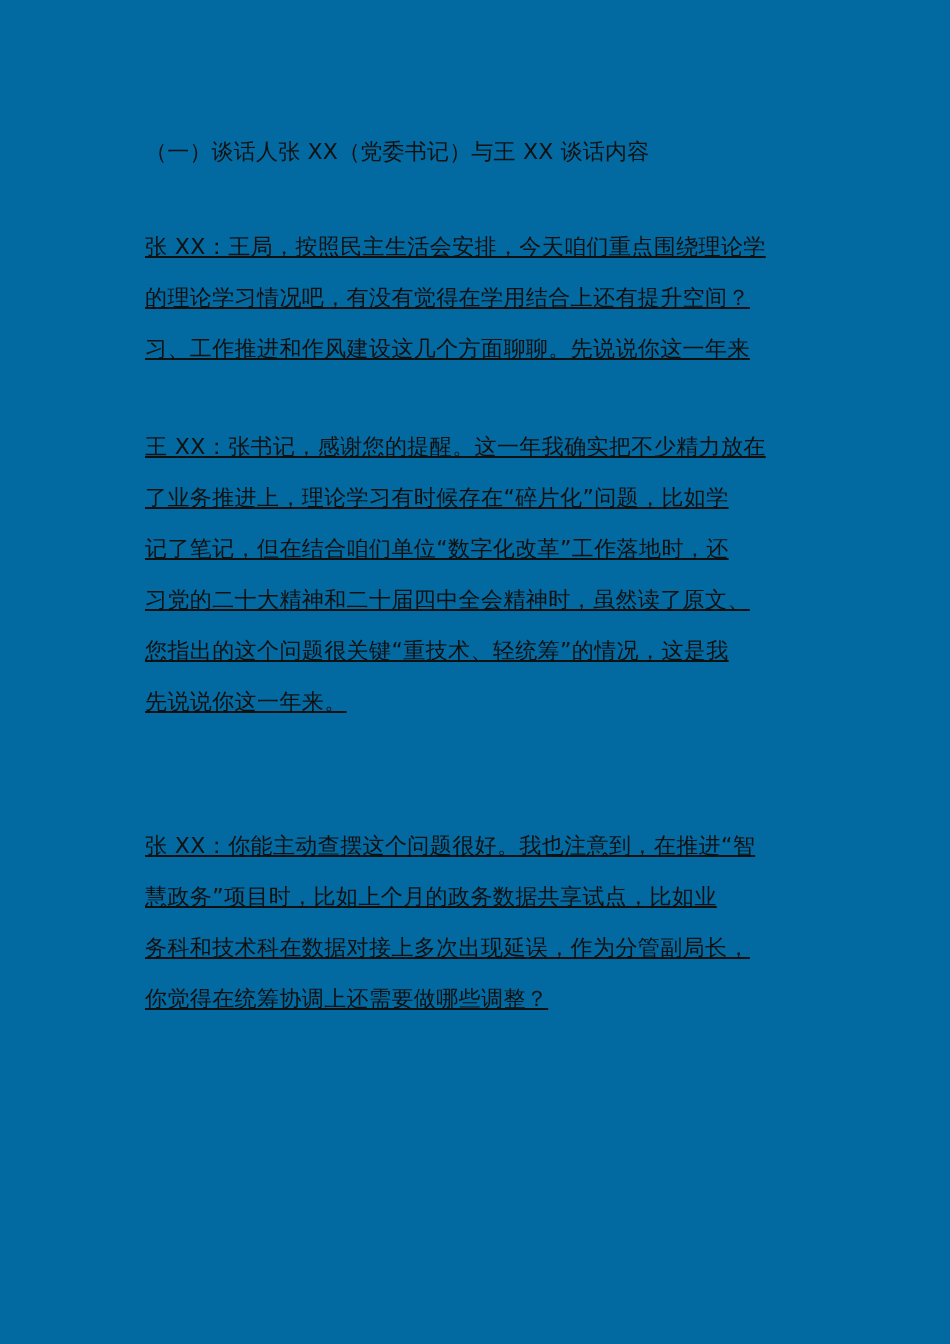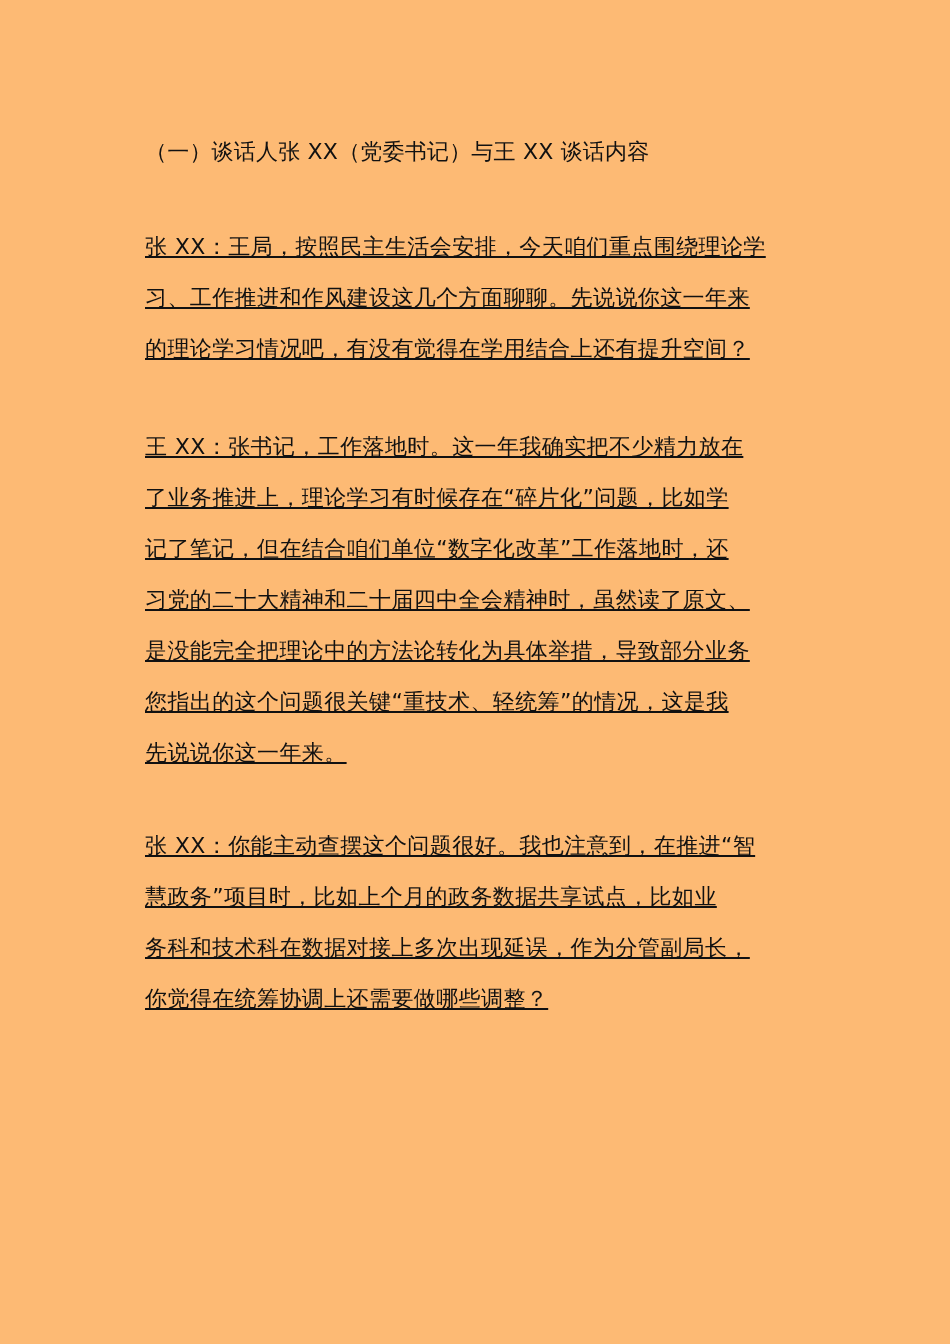--- a/index.html
+++ b/index.html
@@ -14,21 +14,21 @@
     overflow: hidden;
     font-family: "DejaVu Sans", "Liberation Sans", sans-serif;
     color: #111111;
   }
   .page {
     position: absolute;
     left: 0;
     top: 0;
     width: 950px;
     height: 1344px;
-    background: #fdba74;
+    background: #0369a1;
   }
   .heading {
     position: absolute;
     left: 145px;
     top: 135px;
     font-size: 22px;
     line-height: 34px;
     letter-spacing: 0.2px;
     white-space: nowrap;
   }
@@ -49,30 +49,29 @@
 </style>
 </head>
 <body>
 
 <div class="page">
 
   <div class="heading">（一）谈话人张 XX（党委书记）与王 XX 谈话内容</div>
 
   <div class="para" style="top:230px;">
     <span class="line">张 XX：王局，按照民主生活会安排，今天咱们重点围绕理论学</span>
+    <span class="line">的理论学习情况吧，有没有觉得在学用结合上还有提升空间？</span>
     <span class="line">习、工作推进和作风建设这几个方面聊聊。先说说你这一年来</span>
-    <span class="line">的理论学习情况吧，有没有觉得在学用结合上还有提升空间？</span>
   </div>
 
   <div class="para" style="top:430px;">
-    <span class="line">王 XX：张书记，工作落地时。这一年我确实把不少精力放在</span>
+    <span class="line">王 XX：张书记，感谢您的提醒。这一年我确实把不少精力放在</span>
     <span class="line">了业务推进上，理论学习有时候存在“碎片化”问题，比如学</span>
     <span class="line">记了笔记，但在结合咱们单位“数字化改革”工作落地时，还</span>
     <span class="line">习党的二十大精神和二十届四中全会精神时，虽然读了原文、</span>
-    <span class="line">是没能完全把理论中的方法论转化为具体举措，导致部分业务</span>
     <span class="line">您指出的这个问题很关键“重技术、轻统筹”的情况，这是我</span>
     <span class="line">先说说你这一年来。</span>
   </div>
 
   <div class="para" style="top:829px;">
     <span class="line">张 XX：你能主动查摆这个问题很好。我也注意到，在推进“智</span>
     <span class="line">慧政务”项目时，比如上个月的政务数据共享试点，比如业</span>
     <span class="line">务科和技术科在数据对接上多次出现延误，作为分管副局长，</span>
     <span class="line">你觉得在统筹协调上还需要做哪些调整？</span>
   </div>

